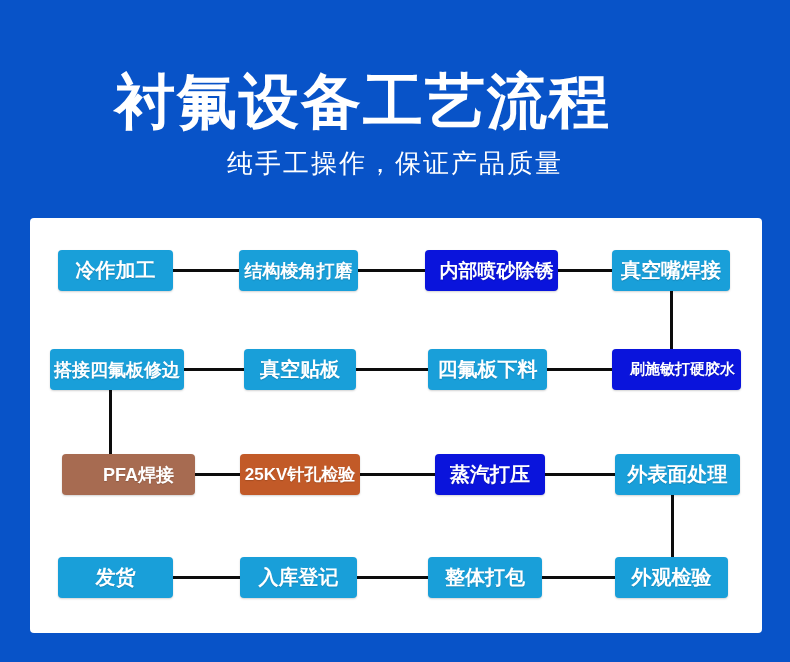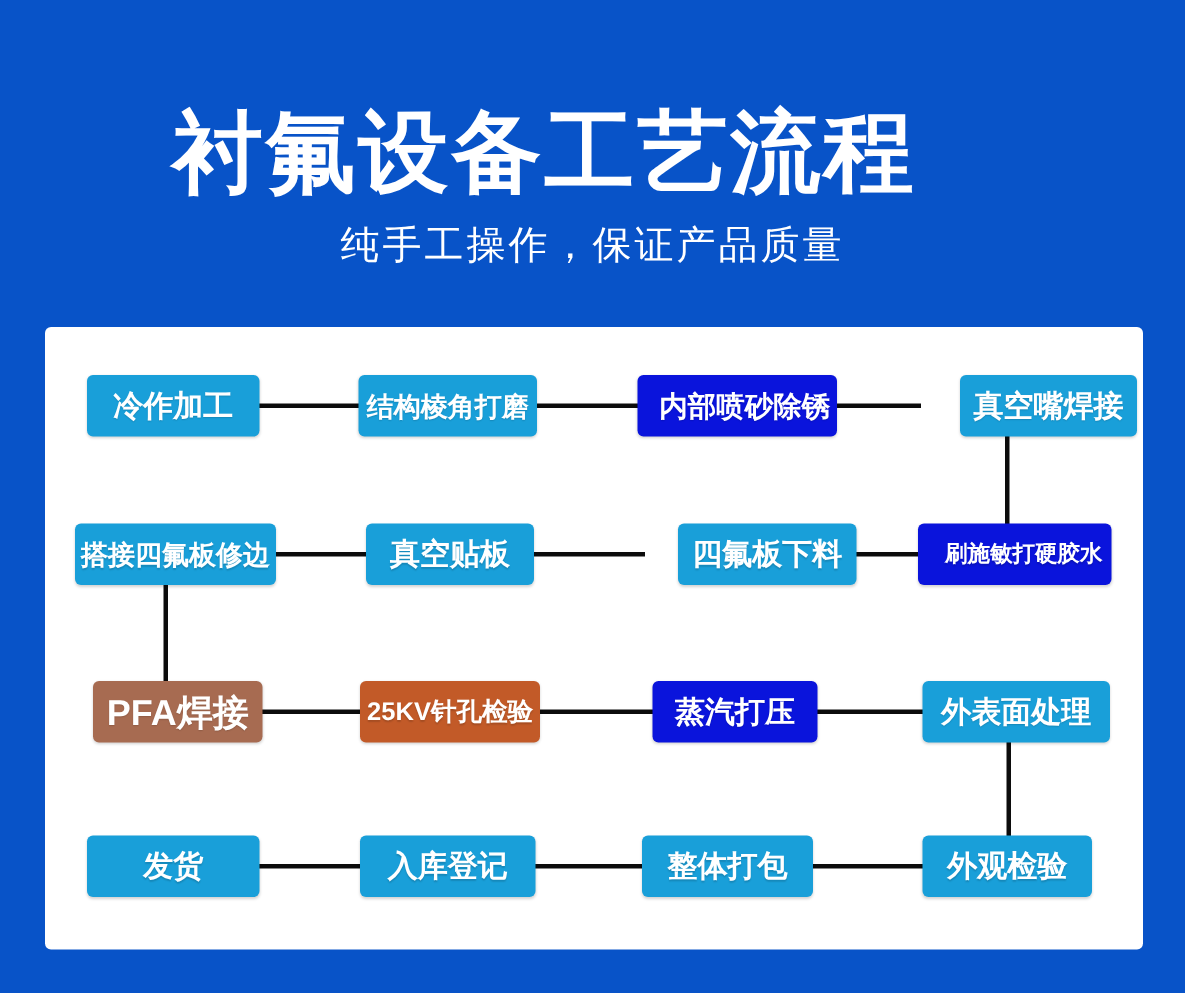--- a/index.html
+++ b/index.html
@@ -91,26 +91,26 @@
     <div class="conn" style="left: 513px; top: 254.5px; width: 74px; height: 3px;"></div>
     <div class="conn" style="left: 141px; top: 357.5px; width: 71px; height: 3px;"></div>
     <div class="conn" style="left: 325px; top: 357.5px; width: 75px; height: 3px;"></div>
     <div class="conn" style="left: 510px; top: 357.5px; width: 77px; height: 3px;"></div>
     <div class="conn" style="left: 639.5px; top: 71px; width: 3px; height: 62px;"></div>
     <div class="conn" style="left: 78.5px; top: 170px; width: 3px; height: 68px;"></div>
     <div class="conn" style="left: 640.5px; top: 275px; width: 3px; height: 66px;"></div>
     <div class="node" style="left: 28px; top: 32px; width: 115px; height: 41px; background: rgb(25, 159, 217); font-size: 20px;">冷作加工</div>
     <div class="node" style="left: 209px; top: 32px; width: 119px; height: 41px; background: rgb(25, 159, 217); font-size: 18px;">结构棱角打磨</div>
     <div class="node" style="left: 395px; top: 32px; width: 123px; height: 41px; background: rgb(10, 20, 220); font-size: 19px; padding-left: 10px;">内部喷砂除锈</div>
-    <div class="node" style="left: 582px; top: 32px; width: 118px; height: 41px; background: rgb(25, 159, 217); font-size: 20px; margin-left: 28px;">真空嘴焊接</div>
+    <div class="node" style="left: 582px; top: 32px; width: 118px; height: 41px; background: rgb(25, 159, 217); font-size: 20px;">真空嘴焊接</div>
     <div class="node" style="left: 20px; top: 131px; width: 134px; height: 41px; background: rgb(25, 159, 217); font-size: 18px;">搭接四氟板修边</div>
     <div class="node" style="left: 214px; top: 131px; width: 112px; height: 41px; background: rgb(25, 159, 217); font-size: 20px;">真空贴板</div>
-    <div class="node" style="left: 398px; top: 131px; width: 119px; height: 41px; background: rgb(25, 159, 217); font-size: 20px; margin-left: 24px;">四氟板下料</div>
+    <div class="node" style="left: 398px; top: 131px; width: 119px; height: 41px; background: rgb(25, 159, 217); font-size: 20px;">四氟板下料</div>
     <div class="node" style="left: 582px; top: 131px; width: 117px; height: 41px; background: rgb(10, 20, 220); font-size: 15px; padding-left: 12px;">刷施敏打硬胶水</div>
-    <div class="node" style="left: 32px; top: 236px; width: 113px; height: 41px; background: rgb(167, 107, 81); font-size: 24px;">PFA焊接</div>
+    <div class="node" style="left: 32px; top: 236px; width: 113px; height: 41px; background: rgb(167, 107, 81); font-size: 18px; padding-left: 20px;">PFA焊接</div>
     <div class="node" style="left: 210px; top: 236px; width: 120px; height: 41px; background: rgb(194, 90, 40); font-size: 17px;">25KV针孔检验</div>
     <div class="node" style="left: 405px; top: 236px; width: 110px; height: 41px; background: rgb(10, 20, 220); font-size: 20px;">蒸汽打压</div>
     <div class="node" style="left: 585px; top: 236px; width: 125px; height: 41px; background: rgb(25, 159, 217); font-size: 20px;">外表面处理</div>
     <div class="node" style="left: 28px; top: 339px; width: 115px; height: 41px; background: rgb(25, 159, 217); font-size: 20px;">发货</div>
     <div class="node" style="left: 210px; top: 339px; width: 117px; height: 41px; background: rgb(25, 159, 217); font-size: 20px;">入库登记</div>
     <div class="node" style="left: 398px; top: 339px; width: 114px; height: 41px; background: rgb(25, 159, 217); font-size: 20px;">整体打包</div>
     <div class="node" style="left: 585px; top: 339px; width: 113px; height: 41px; background: rgb(25, 159, 217); font-size: 20px;">外观检验</div>
   </div>
 
 </body></html>

